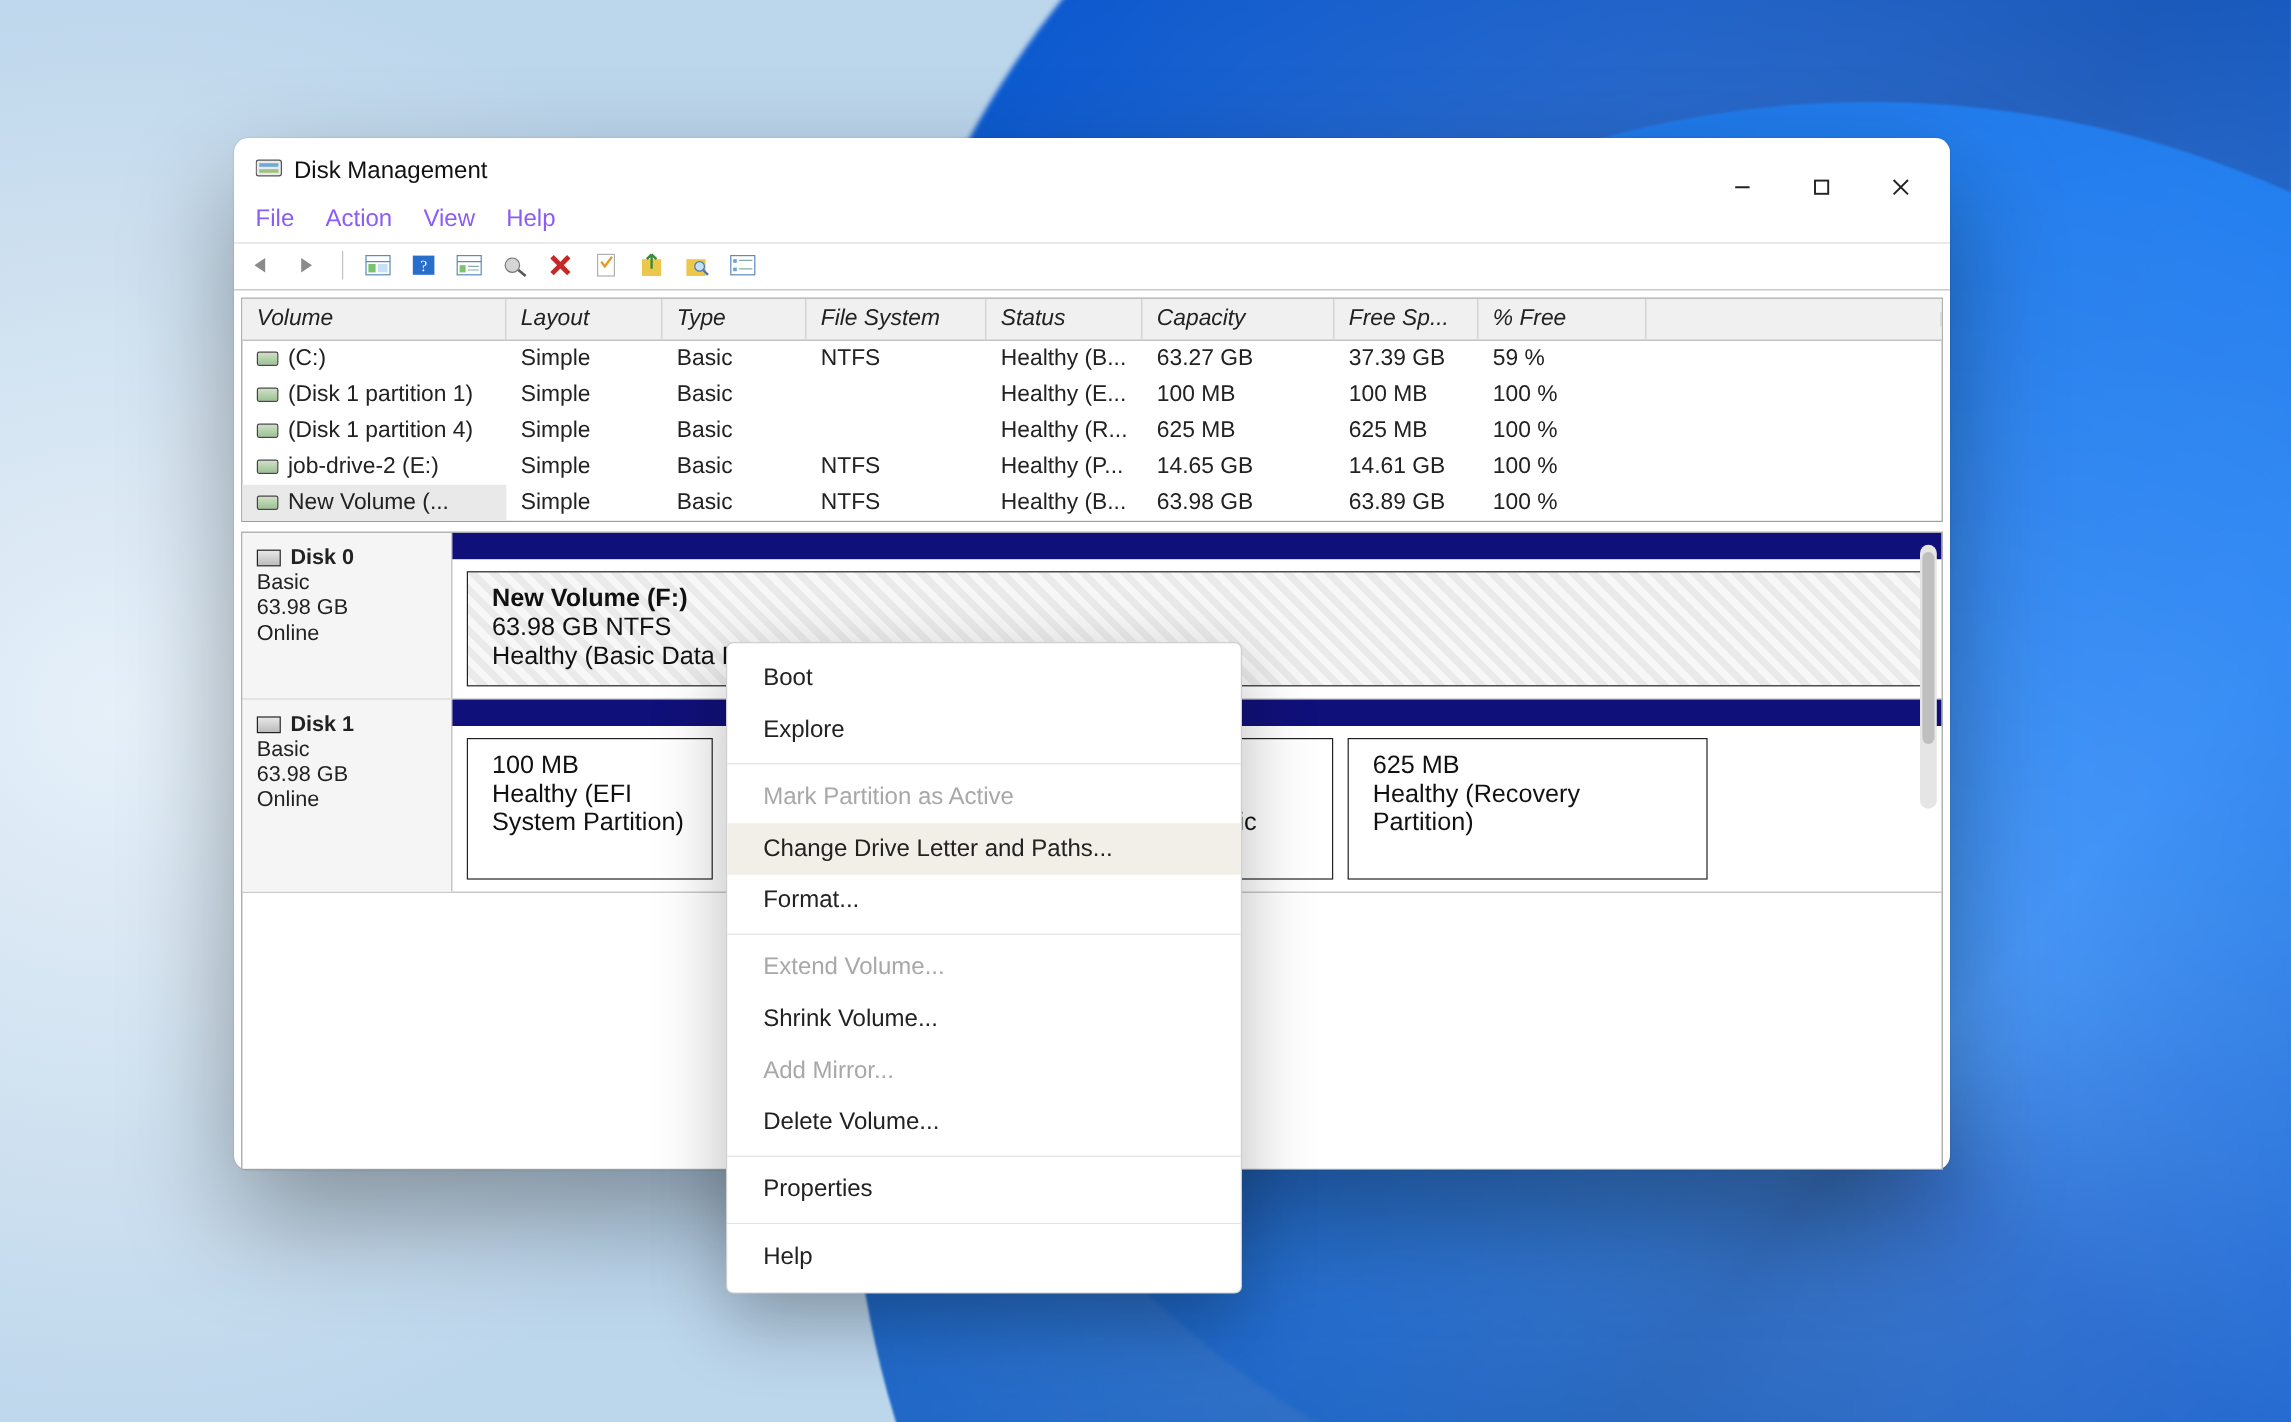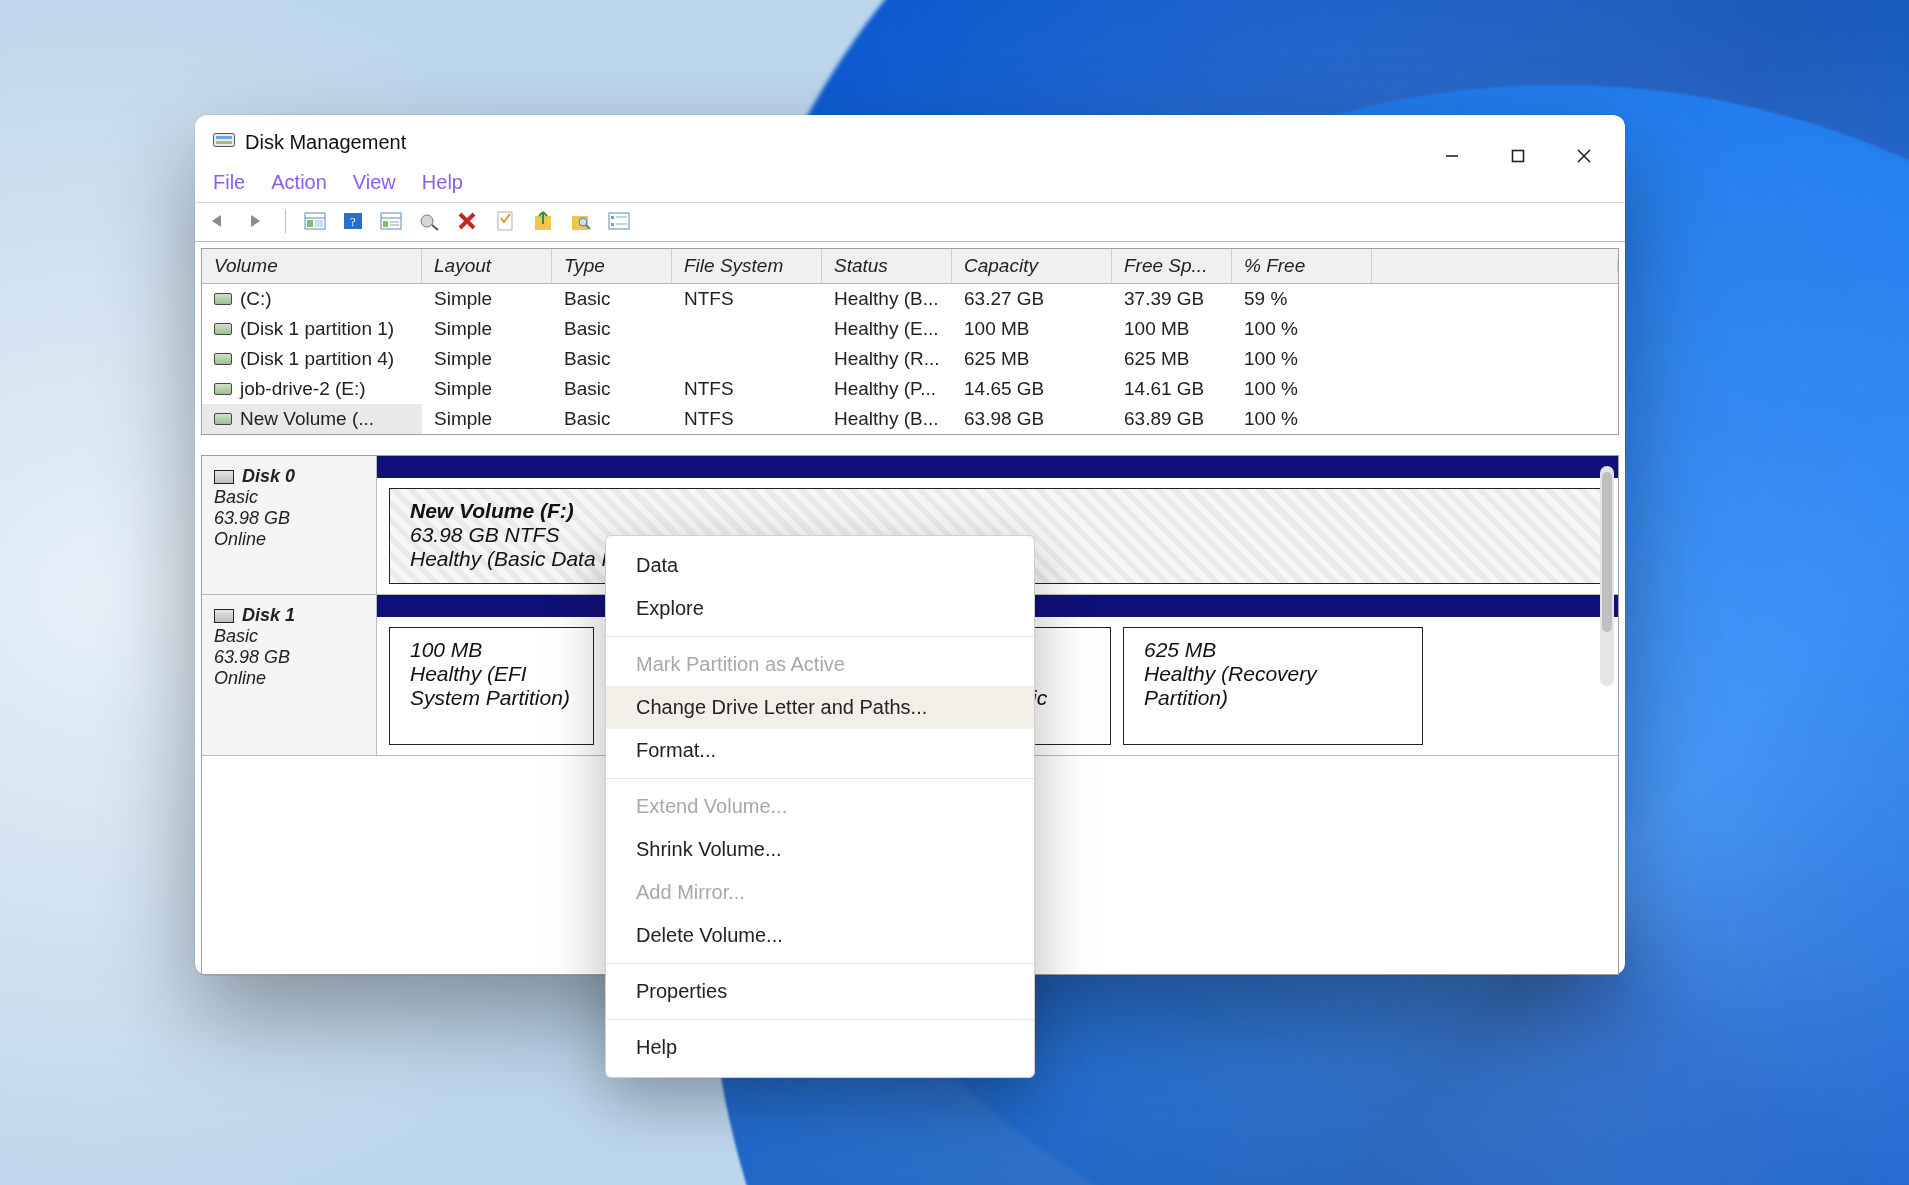--- a/index.html
+++ b/index.html
@@ -94,27 +94,26 @@
   .vt-row .cell { padding:4px 12px; font-size:19px; color:#222; white-space:nowrap; overflow:hidden; text-overflow:ellipsis; }
   .vt-row .cell:first-child { display:flex; align-items:center; gap:8px; }
   .disk-glyph {
     width:18px; height:12px; border:1px solid #444; border-radius:2px;
     background: linear-gradient(#cfe0c8,#9cc192);
   }
   .vt-row.selected .cell:first-child { background:#e9e9e9; }
 
   
   .disks {
-    margin: 20px 6px 0 6px;
+    margin: 8px 6px 0 6px;
     border:1px solid #9e9e9e;
     background:#fff;
     flex:1 1 auto;
     position:relative;
     overflow:hidden;
-    font-style:italic;
   }
   .disk-block {
     display:flex; border-bottom:1px solid #bbb;
   }
   .disk-label {
     width:175px; padding:10px 12px; border-right:1px solid #bbb;
     font-size:18px; color:#222; background:#f5f5f5;
   }
   .disk-label .name { font-weight:700; }
   .disk-label .mini-disk {
@@ -414,21 +413,21 @@
         </div>
       </div>
     <div class="disk-scrollbar">
         <div class="thumb"></div>
       </div>
   </div>
 
 </div>
 
 <div class="context-menu" id="context-menu">
-    <div class="cm-item">Data</div>
+    <div class="cm-item">Boot</div>
     <div class="cm-item">Explore</div>
     <div class="cm-sep"></div>
     <div class="cm-item disabled">Mark Partition as Active</div>
     <div class="cm-item hover">Change Drive Letter and Paths...</div>
     <div class="cm-item">Format...</div>
     <div class="cm-sep"></div>
     <div class="cm-item disabled">Extend Volume...</div>
     <div class="cm-item">Shrink Volume...</div>
     <div class="cm-item disabled">Add Mirror...</div>
     <div class="cm-item">Delete Volume...</div>

